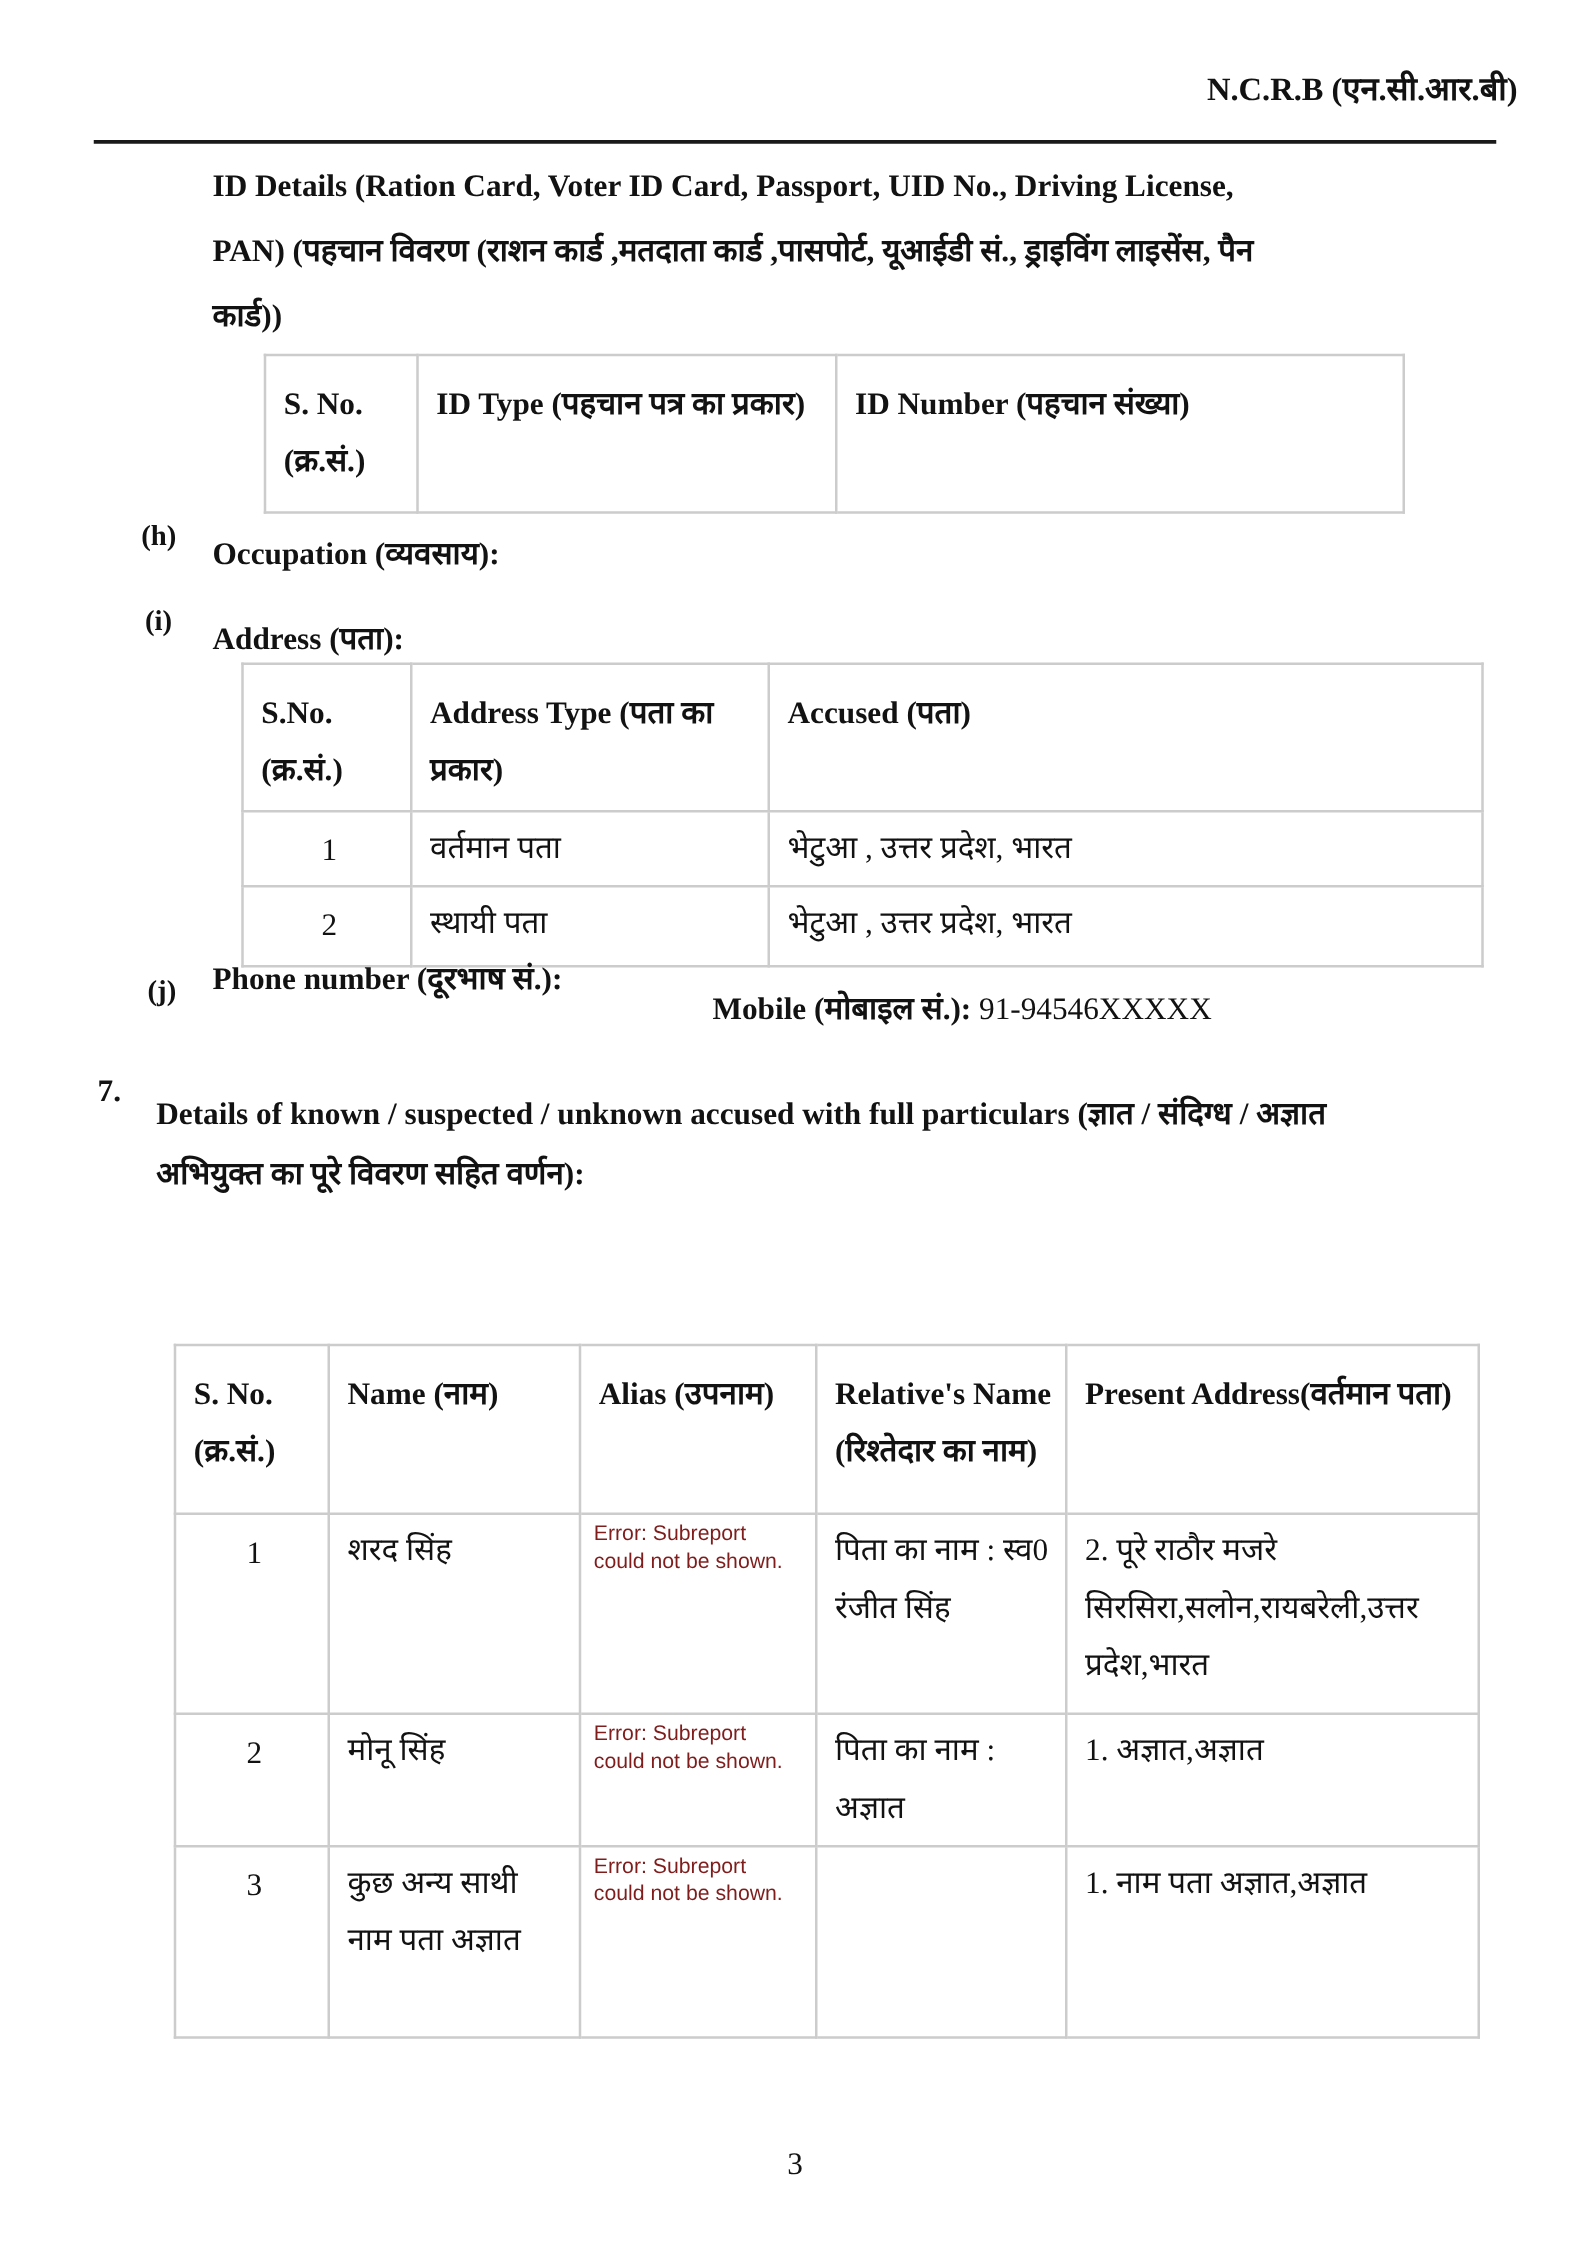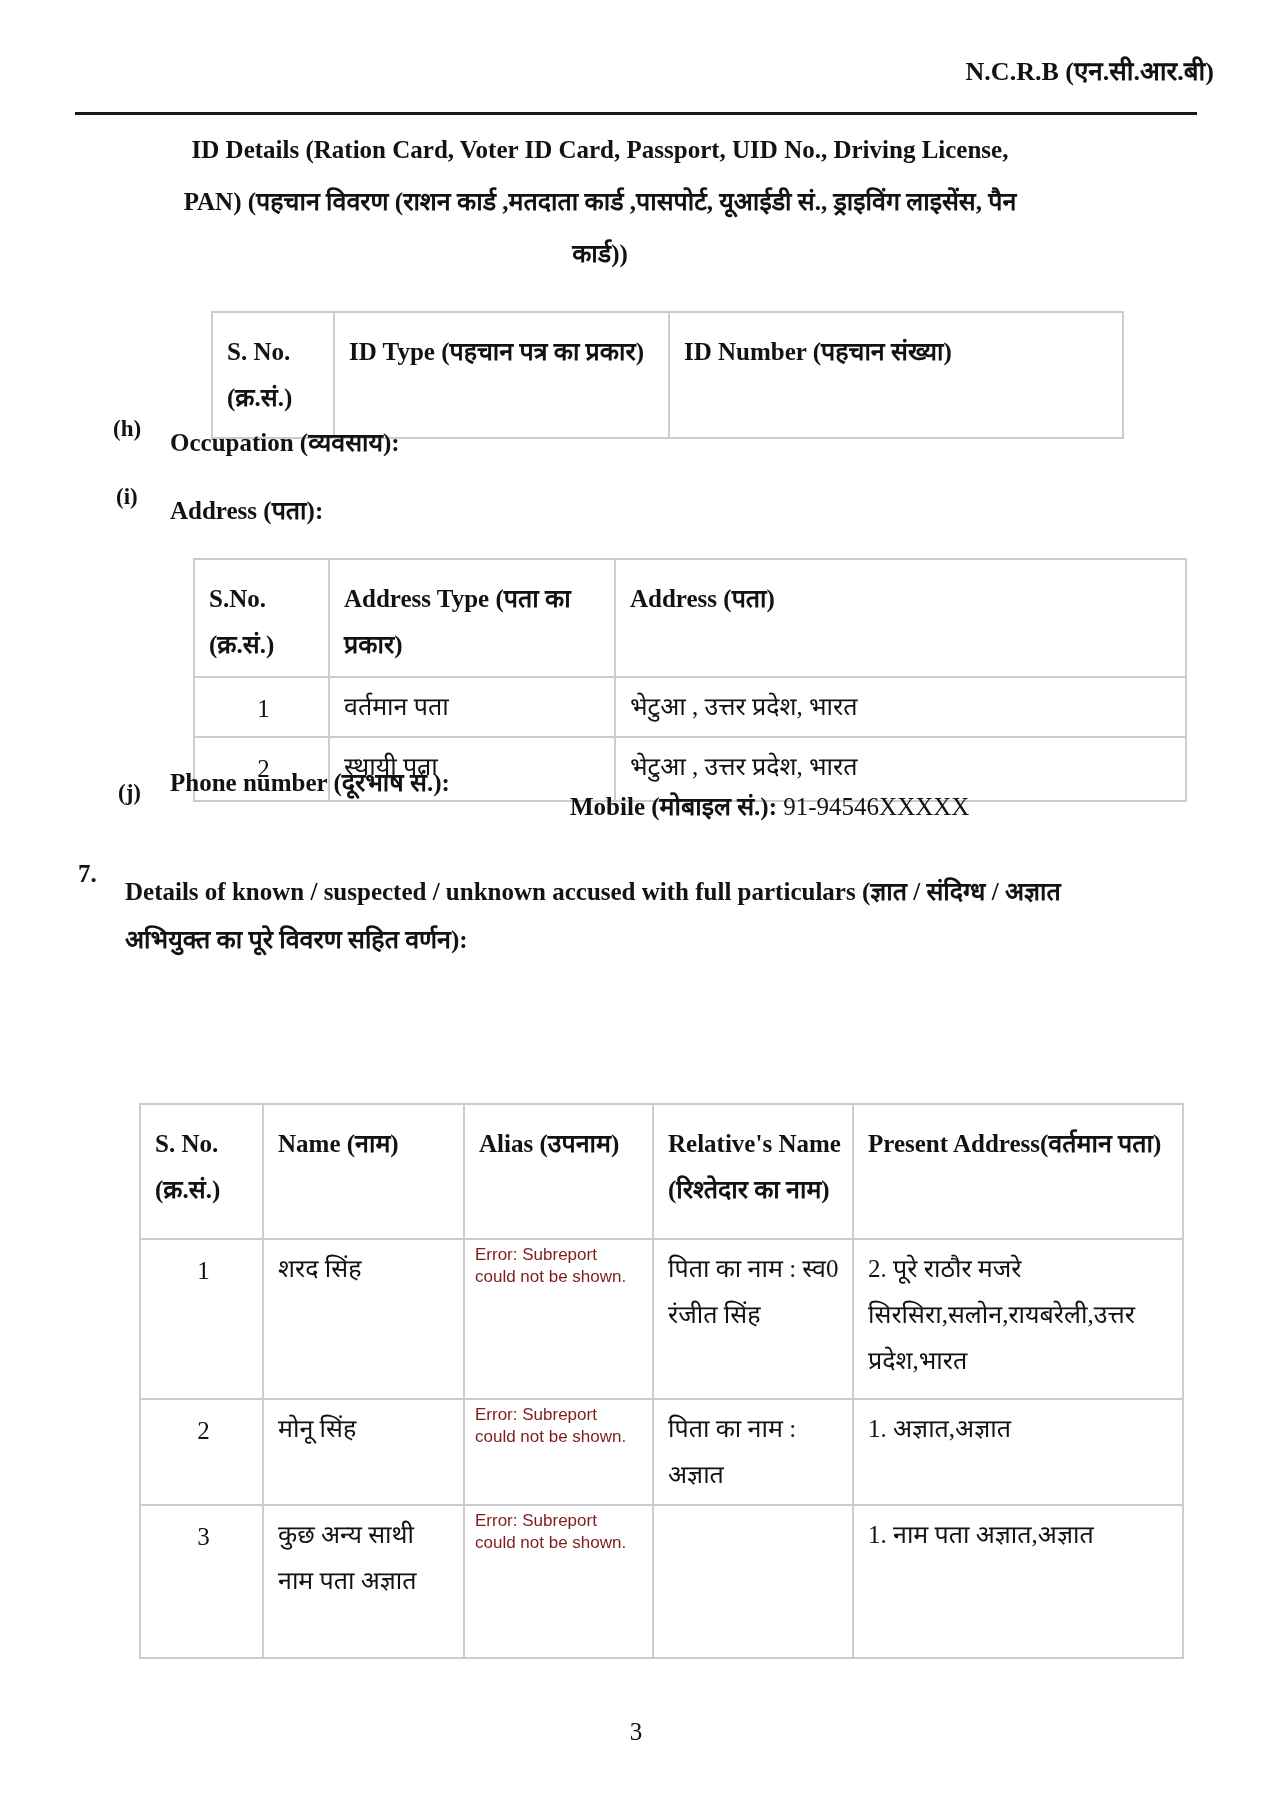--- a/index.html
+++ b/index.html
@@ -5,23 +5,23 @@
   html,body { margin:0; padding:0; background:#e9e9e9; }
   .page {
     position:relative; width:1272px; height:1797px; margin:0 auto;
     background:#ffffff; color:#121212; overflow:hidden;
     font-family:"Liberation Serif","DejaVu Serif",serif;
   }
   .abs { position:absolute; }
   .brand { top:52px; right:58px; font-size:26px; font-weight:bold; }
   .rule { top:112px; left:75px; width:1122px; height:3px; background:#1a1a1a; }
 
-  .id-heading { left:170px; top:124px; width:860px; font-size:25px; font-weight:bold; line-height:52px;text-align:center; }
+  .id-heading { left:170px; top:124px; width:860px; font-size:25px; font-weight:bold; line-height:52px; }
 
-  table { border-collapse:collapse; table-layout:fixed;margin-top:28px; }
+  table { border-collapse:collapse; table-layout:fixed; }
   td { border:2px solid #cccccc; vertical-align:top; word-wrap:break-word; }
   .hcell { font-size:25px; font-weight:bold; line-height:46px; padding:16px 10px 8px 14px; }
   .vcell { font-size:25px; font-weight:normal; line-height:46px; padding:6px 10px 4px 14px; }
   .sno-cell { text-align:center; font-size:25px; padding-top:8px; }
 
   .id-table { left:211px; top:283px; width:911px; }
   .id-table td { height:100px; }
 
   .item-marker { font-size:23px; font-weight:bold; }
   .item-label { font-size:25px; font-weight:bold; }
@@ -73,21 +73,21 @@
   <table class="abs addr-table">
     <colgroup>
         <col style="width:135px">
         <col style="width:286px">
         <col style="width:571px">
       </colgroup>
     <tbody>
         <tr style="height:100px;">
       <td class="hcell">S.No. (क्र.सं.)</td>
       <td class="hcell">Address Type (पता का प्रकार)</td>
-      <td class="hcell">Address (पता)</td>
+      <td class="hcell">Accused (पता)</td>
     </tr>
     <tr style="height:55px;">
       <td class="vcell sno-cell">1</td>
       <td class="vcell">वर्तमान पता</td>
       <td class="vcell">भेटुआ , उत्तर प्रदेश, भारत</td>
     </tr>
     <tr style="height:64px;">
       <td class="vcell sno-cell">2</td>
       <td class="vcell">स्थायी पता</td>
       <td class="vcell">भेटुआ , उत्तर प्रदेश, भारत</td>

